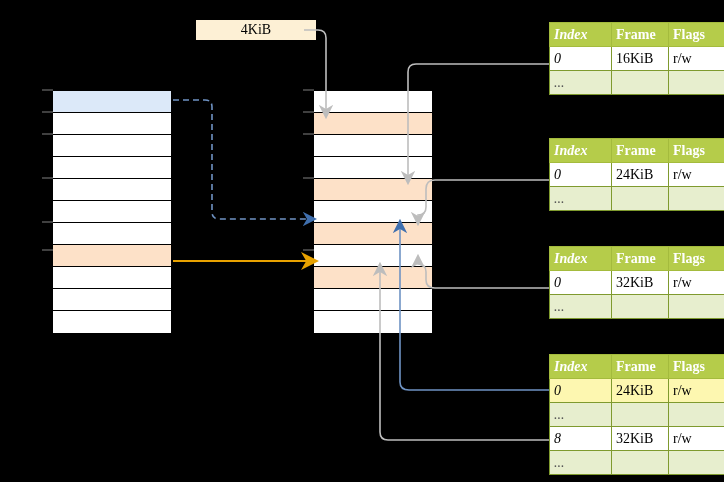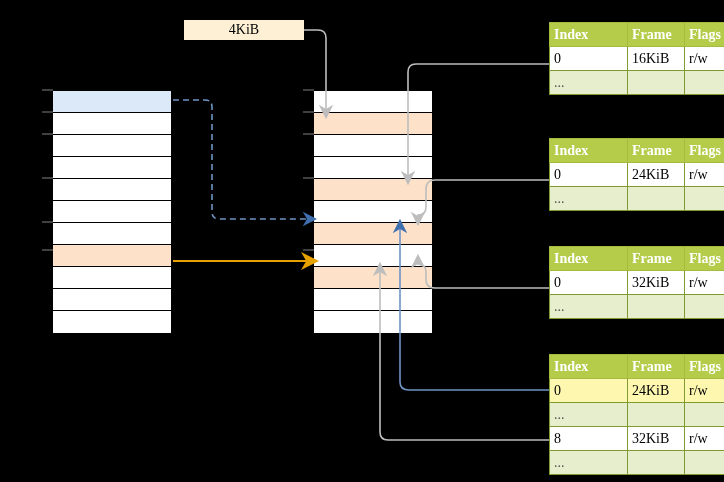--- a/index.html
+++ b/index.html
@@ -20,30 +20,30 @@
 
   
   .ptable{position:absolute;border:1px solid #7f9a2e;border-collapse:collapse;
           table-layout:fixed;background:#fff;}
   .ptable td,.ptable th{border:1px solid #7f9a2e;padding:1px 4px;font-size:14px;
                         height:24px;box-sizing:border-box;color:#000;font-weight:normal;
                         text-align:left;vertical-align:middle;white-space:nowrap;}
   .ptable th{background:#b5cc4a;color:#ffffff;font-weight:bold;border-color:#a4bb3d;}
   .ptable td.ellip{background:#e7eece;color:#555;}
   .ptable td.hl{background:#fdf7b0;}
-  .c-index{width:78px;}
+  .c-index{width:62px;font-style:italic;}
   .c-frame{width:57px;}
   .c-flags{width:56px;margin-top:36px;}
 </style>
 </head>
 <body>
 
 <div id="stage">
 
-  <div class="sizelabel" style="left:184px;top:20px;width:120px;height:20px;">4KiB</div>
+  <div class="sizelabel" style="left:196px;top:20px;width:120px;height:20px;">4KiB</div>
 
   <div class="memcol" id="left-memory" style="left:52px;top:90px;width:120px;height:240px;">
       <div class="memrow blue"></div>
       <div class="memrow"></div>
       <div class="memrow"></div>
       <div class="memrow"></div>
       <div class="memrow"></div>
       <div class="memrow"></div>
       <div class="memrow"></div>
       <div class="memrow peach"></div>

